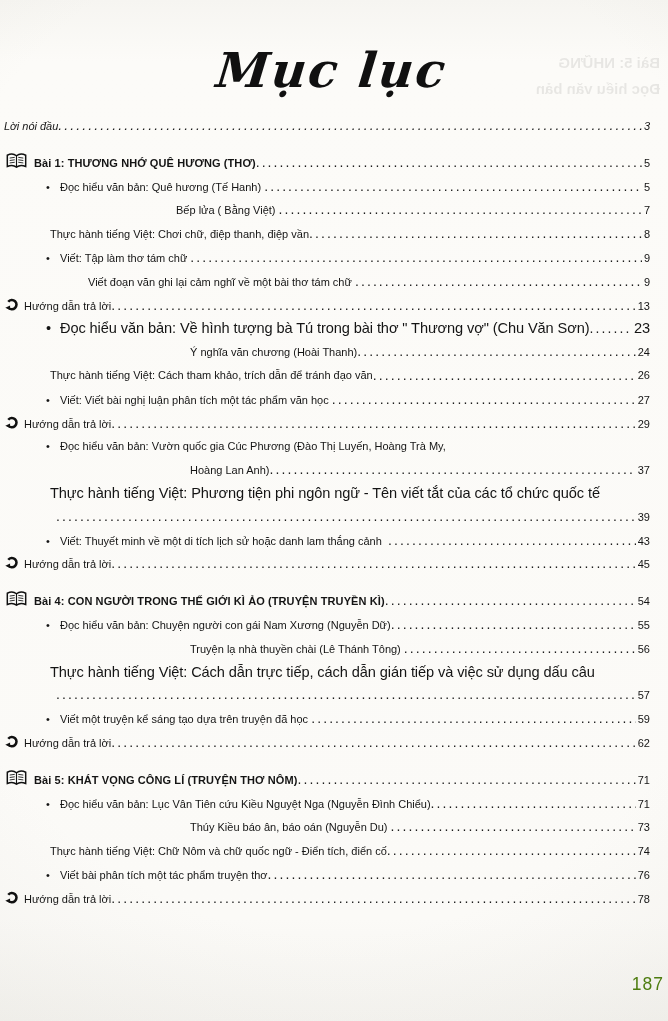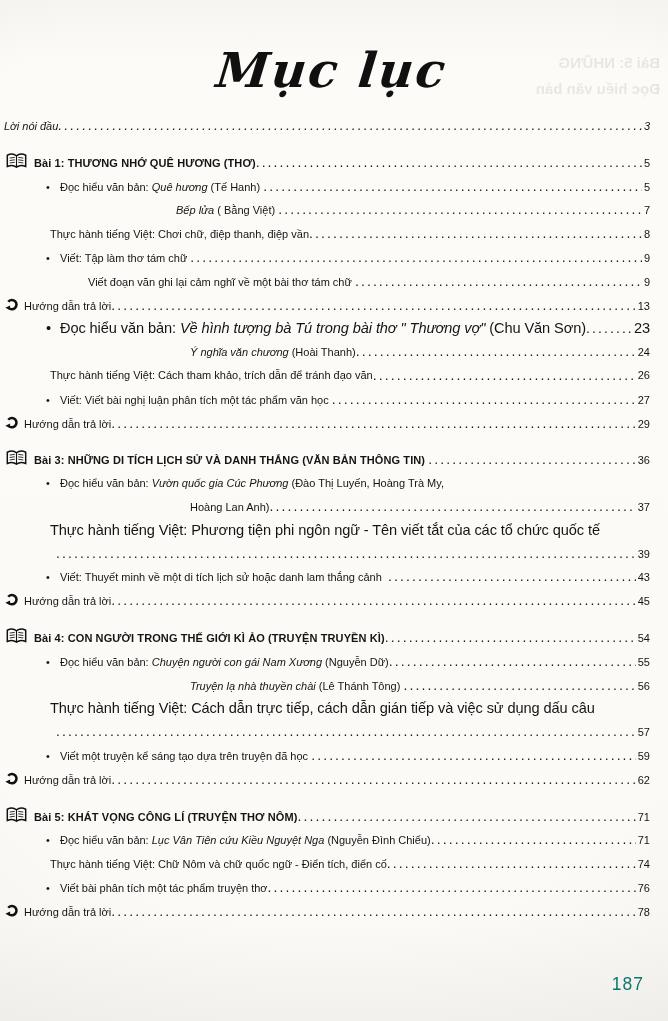--- a/index.html
+++ b/index.html
@@ -19,43 +19,43 @@
   }
   .title{
     padding-top:42px;text-align:center;
     font-family:"DejaVu Serif","Liberation Serif",serif;
     font-style:italic;font-weight:bold;font-size:48px;color:#101010;
     letter-spacing:2px;transform:skewX(-6deg);
   }
   .toc{padding:16px 18px 0 4px;}
   .line{display:flex;align-items:baseline;line-height:22.8px;font-size:11px;}
   .txt,.em{flex:0 0 auto;white-space:pre;}
-  .em{font-style:italic;}
+  .em{}
   .b{font-weight:bold;letter-spacing:.1px;}
   .dots{flex:1 1 auto;min-width:6px;overflow:hidden;white-space:nowrap;color:#1c1c1c;}
   .dots::after{
     content:"......................................................................................................................................................................................";
     letter-spacing:2.1px;font-size:14px;font-weight:normal;
   }
   .pg{flex:0 0 auto;margin-left:2px;}
   .li-intro{font-style:italic;}
   .li-sec{padding-left:2px;margin-top:12px;}
   .li-bullet{padding-left:42px;}
   .li-bullet::before{content:"•";flex:0 0 auto;width:14px;}
   .li-plain{padding-left:46px;align-items:center;}
   .li-work{padding-left:172px;}
   .li-sub{padding-left:84px;}
   .li-sub2{padding-left:186px;justify-content:space-between;}
   .li-dotonly{padding-left:52px;align-items:flex-end;}
   .tight{font-size:14.6px;letter-spacing:-.1px;}
   .bicon{flex:0 0 auto;width:21px;margin-right:7px;transform:translateY(2px);}
   .aicon{flex:0 0 auto;width:14px;margin-right:6px;transform:translateY(1.5px);}
   .footer{
-    position:absolute;right:24px;bottom:26px;
-    font-size:17.5px;color:#0f766e;letter-spacing:1px;
+    position:absolute;right:4px;bottom:26px;
+    font-size:17.5px;color:#4d7c0f;letter-spacing:1px;
   }
 </style>
 </head>
 <body>
 
 <svg width="0" height="0" style="position:absolute">
   <defs>
     <g id="bookicon">
       <path d="M1.5 3 C5 1.2 9.5 1.6 12 3.6 C14.5 1.6 19 1.2 22.5 3 L22.5 15.8 C19 14.3 14.5 14.6 12 16.6 C9.5 14.6 5 14.3 1.5 15.8 Z" fill="#fdfdfb" stroke="#111" stroke-width="1.7"></path>
       <path d="M12 3.6 L12 16.6" stroke="#111" stroke-width="1.3"></path>
@@ -155,116 +155,114 @@
     </div>
     <div class="line li-answer">
       <span class="aicon"><svg width="14" height="14" viewBox="-1 0 17 16">
             <use href="#arrowicon"></use>
           </svg></span>
       <span class="txt">Hướng dẫn trả lời</span>
       <span class="dots"></span>
       <span class="pg">29</span>
     </div>
 
+    <div class="line li-bullet">
+      <span class="txt">Đọc hiểu văn bản: </span>
+        <span class="em">Vườn quốc gia Cúc Phương</span>
+        <span class="txt"> (Đào Thị Luyến, Hoàng Trà My,</span>
+    </div>
+    <div class="line li-sub2">
+      <span class="txt">Hoàng Lan Anh)</span>
+      <span class="dots"></span>
+      <span class="pg">37</span>
+    </div>
+    <div class="line li-plain tight">
+      <span class="txt">Thực hành tiếng Việt: Phương tiện phi ngôn ngữ - Tên viết tắt của các tổ chức quốc tế</span>
+    </div>
+    <div class="line li-dotonly">
+      <span class="dots"></span>
+      <span class="pg">39</span>
+    </div>
+    <div class="line li-bullet">
+      <span class="txt">Viết: Thuyết minh về một di tích lịch sử hoặc danh lam thắng cảnh  </span>
+      <span class="dots"></span>
+      <span class="pg">43</span>
+    </div>
+    <div class="line li-answer">
+      <span class="aicon"><svg width="14" height="14" viewBox="-1 0 17 16">
+            <use href="#arrowicon"></use>
+          </svg></span>
+      <span class="txt">Hướng dẫn trả lời</span>
+      <span class="dots"></span>
+      <span class="pg">45</span>
+    </div>
+
     <div class="line li-sec">
       <span class="bicon"><svg width="21" height="17" viewBox="0 0 24 18">
             <use href="#bookicon"></use>
           </svg></span>
-      <span class="txt b">Bài 3: NHỮNG DI TÍCH LỊCH SỬ VÀ DANH THẮNG (VĂN BẢN THÔNG TIN) </span>
-      <span class="dots"></span>
-      <span class="pg">36</span>
-    </div>
-    <div class="line li-bullet">
-      <span class="txt">Đọc hiểu văn bản: </span>
-        <span class="em">Vườn quốc gia Cúc Phương</span>
-        <span class="txt"> (Đào Thị Luyến, Hoàng Trà My,</span>
-    </div>
-    <div class="line li-sub2">
-      <span class="txt">Hoàng Lan Anh)</span>
-      <span class="dots"></span>
-      <span class="pg">37</span>
+      <span class="txt b">Bài 4: CON NGƯỜI TRONG THẾ GIỚI KÌ ẢO (TRUYỆN TRUYỀN KÌ)</span>
+      <span class="dots"></span>
+      <span class="pg">54</span>
+    </div>
+    <div class="line li-bullet">
+      <span class="txt">Đọc hiểu văn bản: </span>
+        <span class="em">Chuyện người con gái Nam Xương</span>
+        <span class="txt"> (Nguyễn Dữ)</span>
+      <span class="dots"></span>
+      <span class="pg">55</span>
+    </div>
+    <div class="line li-sub2">
+      <span class="em">Truyện lạ nhà thuyền chài</span>
+        <span class="txt"> (Lê Thánh Tông) </span>
+      <span class="dots"></span>
+      <span class="pg">56</span>
     </div>
     <div class="line li-plain tight">
-      <span class="txt">Thực hành tiếng Việt: Phương tiện phi ngôn ngữ - Tên viết tắt của các tổ chức quốc tế</span>
+      <span class="txt">Thực hành tiếng Việt: Cách dẫn trực tiếp, cách dẫn gián tiếp và việc sử dụng dấu câu</span>
     </div>
     <div class="line li-dotonly">
       <span class="dots"></span>
-      <span class="pg">39</span>
-    </div>
-    <div class="line li-bullet">
-      <span class="txt">Viết: Thuyết minh về một di tích lịch sử hoặc danh lam thắng cảnh  </span>
-      <span class="dots"></span>
-      <span class="pg">43</span>
-    </div>
-    <div class="line li-answer">
-      <span class="aicon"><svg width="14" height="14" viewBox="-1 0 17 16">
-            <use href="#arrowicon"></use>
-          </svg></span>
-      <span class="txt">Hướng dẫn trả lời</span>
-      <span class="dots"></span>
-      <span class="pg">45</span>
+      <span class="pg">57</span>
+    </div>
+    <div class="line li-bullet">
+      <span class="txt">Viết một truyện kể sáng tạo dựa trên truyện đã học </span>
+      <span class="dots"></span>
+      <span class="pg">59</span>
+    </div>
+    <div class="line li-answer">
+      <span class="aicon"><svg width="14" height="14" viewBox="-1 0 17 16">
+            <use href="#arrowicon"></use>
+          </svg></span>
+      <span class="txt">Hướng dẫn trả lời</span>
+      <span class="dots"></span>
+      <span class="pg">62</span>
     </div>
 
     <div class="line li-sec">
       <span class="bicon"><svg width="21" height="17" viewBox="0 0 24 18">
             <use href="#bookicon"></use>
           </svg></span>
-      <span class="txt b">Bài 4: CON NGƯỜI TRONG THẾ GIỚI KÌ ẢO (TRUYỆN TRUYỀN KÌ)</span>
-      <span class="dots"></span>
-      <span class="pg">54</span>
-    </div>
-    <div class="line li-bullet">
-      <span class="txt">Đọc hiểu văn bản: </span>
-        <span class="em">Chuyện người con gái Nam Xương</span>
-        <span class="txt"> (Nguyễn Dữ)</span>
-      <span class="dots"></span>
-      <span class="pg">55</span>
-    </div>
-    <div class="line li-sub2">
-      <span class="em">Truyện lạ nhà thuyền chài</span>
-        <span class="txt"> (Lê Thánh Tông) </span>
-      <span class="dots"></span>
-      <span class="pg">56</span>
-    </div>
-    <div class="line li-plain tight">
-      <span class="txt">Thực hành tiếng Việt: Cách dẫn trực tiếp, cách dẫn gián tiếp và việc sử dụng dấu câu</span>
-    </div>
-    <div class="line li-dotonly">
-      <span class="dots"></span>
-      <span class="pg">57</span>
-    </div>
-    <div class="line li-bullet">
-      <span class="txt">Viết một truyện kể sáng tạo dựa trên truyện đã học </span>
-      <span class="dots"></span>
-      <span class="pg">59</span>
-    </div>
-    <div class="line li-answer">
-      <span class="aicon"><svg width="14" height="14" viewBox="-1 0 17 16">
-            <use href="#arrowicon"></use>
-          </svg></span>
-      <span class="txt">Hướng dẫn trả lời</span>
-      <span class="dots"></span>
-      <span class="pg">62</span>
-    </div>
-
-    <div class="line li-sec">
-      <span class="bicon"><svg width="21" height="17" viewBox="0 0 24 18">
-            <use href="#bookicon"></use>
-          </svg></span>
       <span class="txt b">Bài 5: KHÁT VỌNG CÔNG LÍ (TRUYỆN THƠ NÔM)</span>
       <span class="dots"></span>
       <span class="pg">71</span>
     </div>
     <div class="line li-bullet">
       <span class="txt">Đọc hiểu văn bản: </span>
         <span class="em">Lục Vân Tiên cứu Kiều Nguyệt Nga</span>
         <span class="txt"> (Nguyễn Đình Chiểu)</span>
       <span class="dots"></span>
       <span class="pg">71</span>
     </div>
+    <div class="line li-sub2">
+      <span class="em">Thúy Kiều báo ân, báo oán</span>
+        <span class="txt"> (Nguyễn Du) </span>
+      <span class="dots"></span>
+      <span class="pg">73</span>
+    </div>
     <div class="line li-plain">
       <span class="txt">Thực hành tiếng Việt: Chữ Nôm và chữ quốc ngữ - Điển tích, điển cố</span>
       <span class="dots"></span>
       <span class="pg">74</span>
     </div>
     <div class="line li-bullet">
       <span class="txt">Viết bài phân tích một tác phẩm truyện thơ</span>
       <span class="dots"></span>
       <span class="pg">76</span>
     </div>

